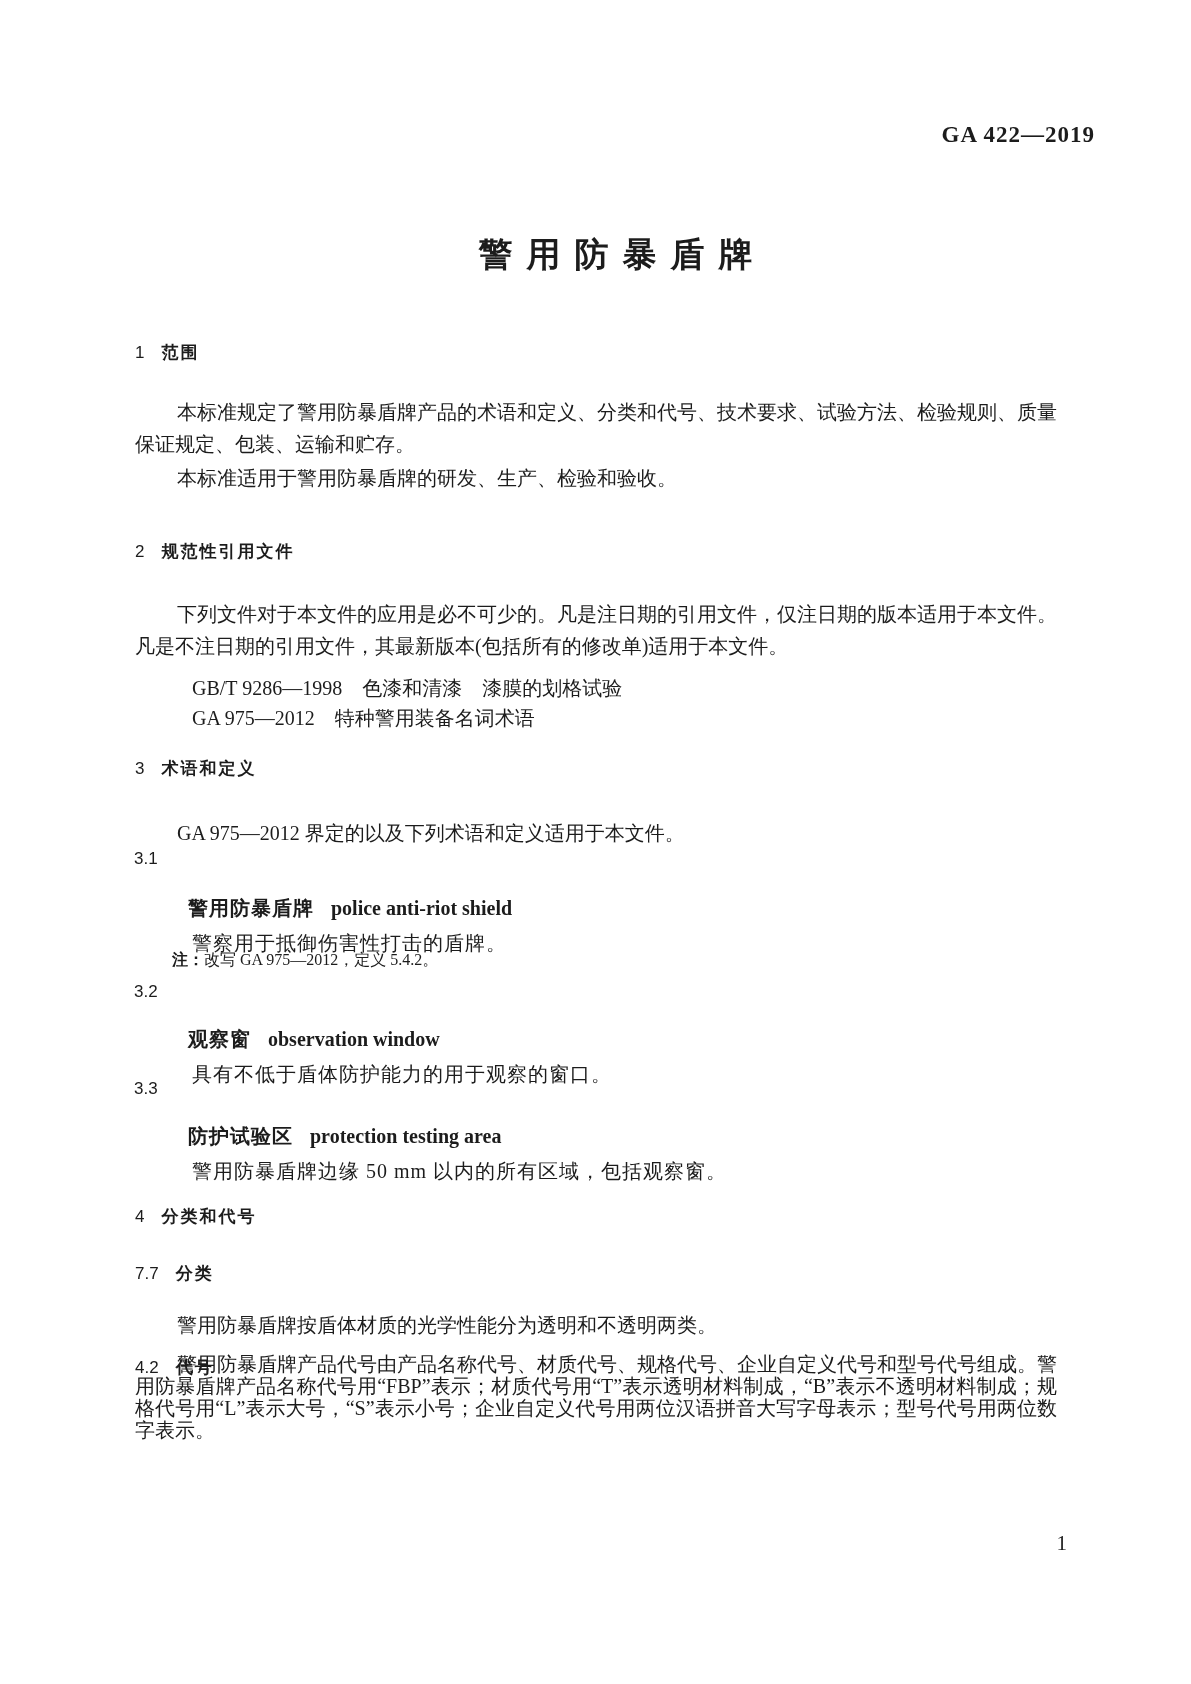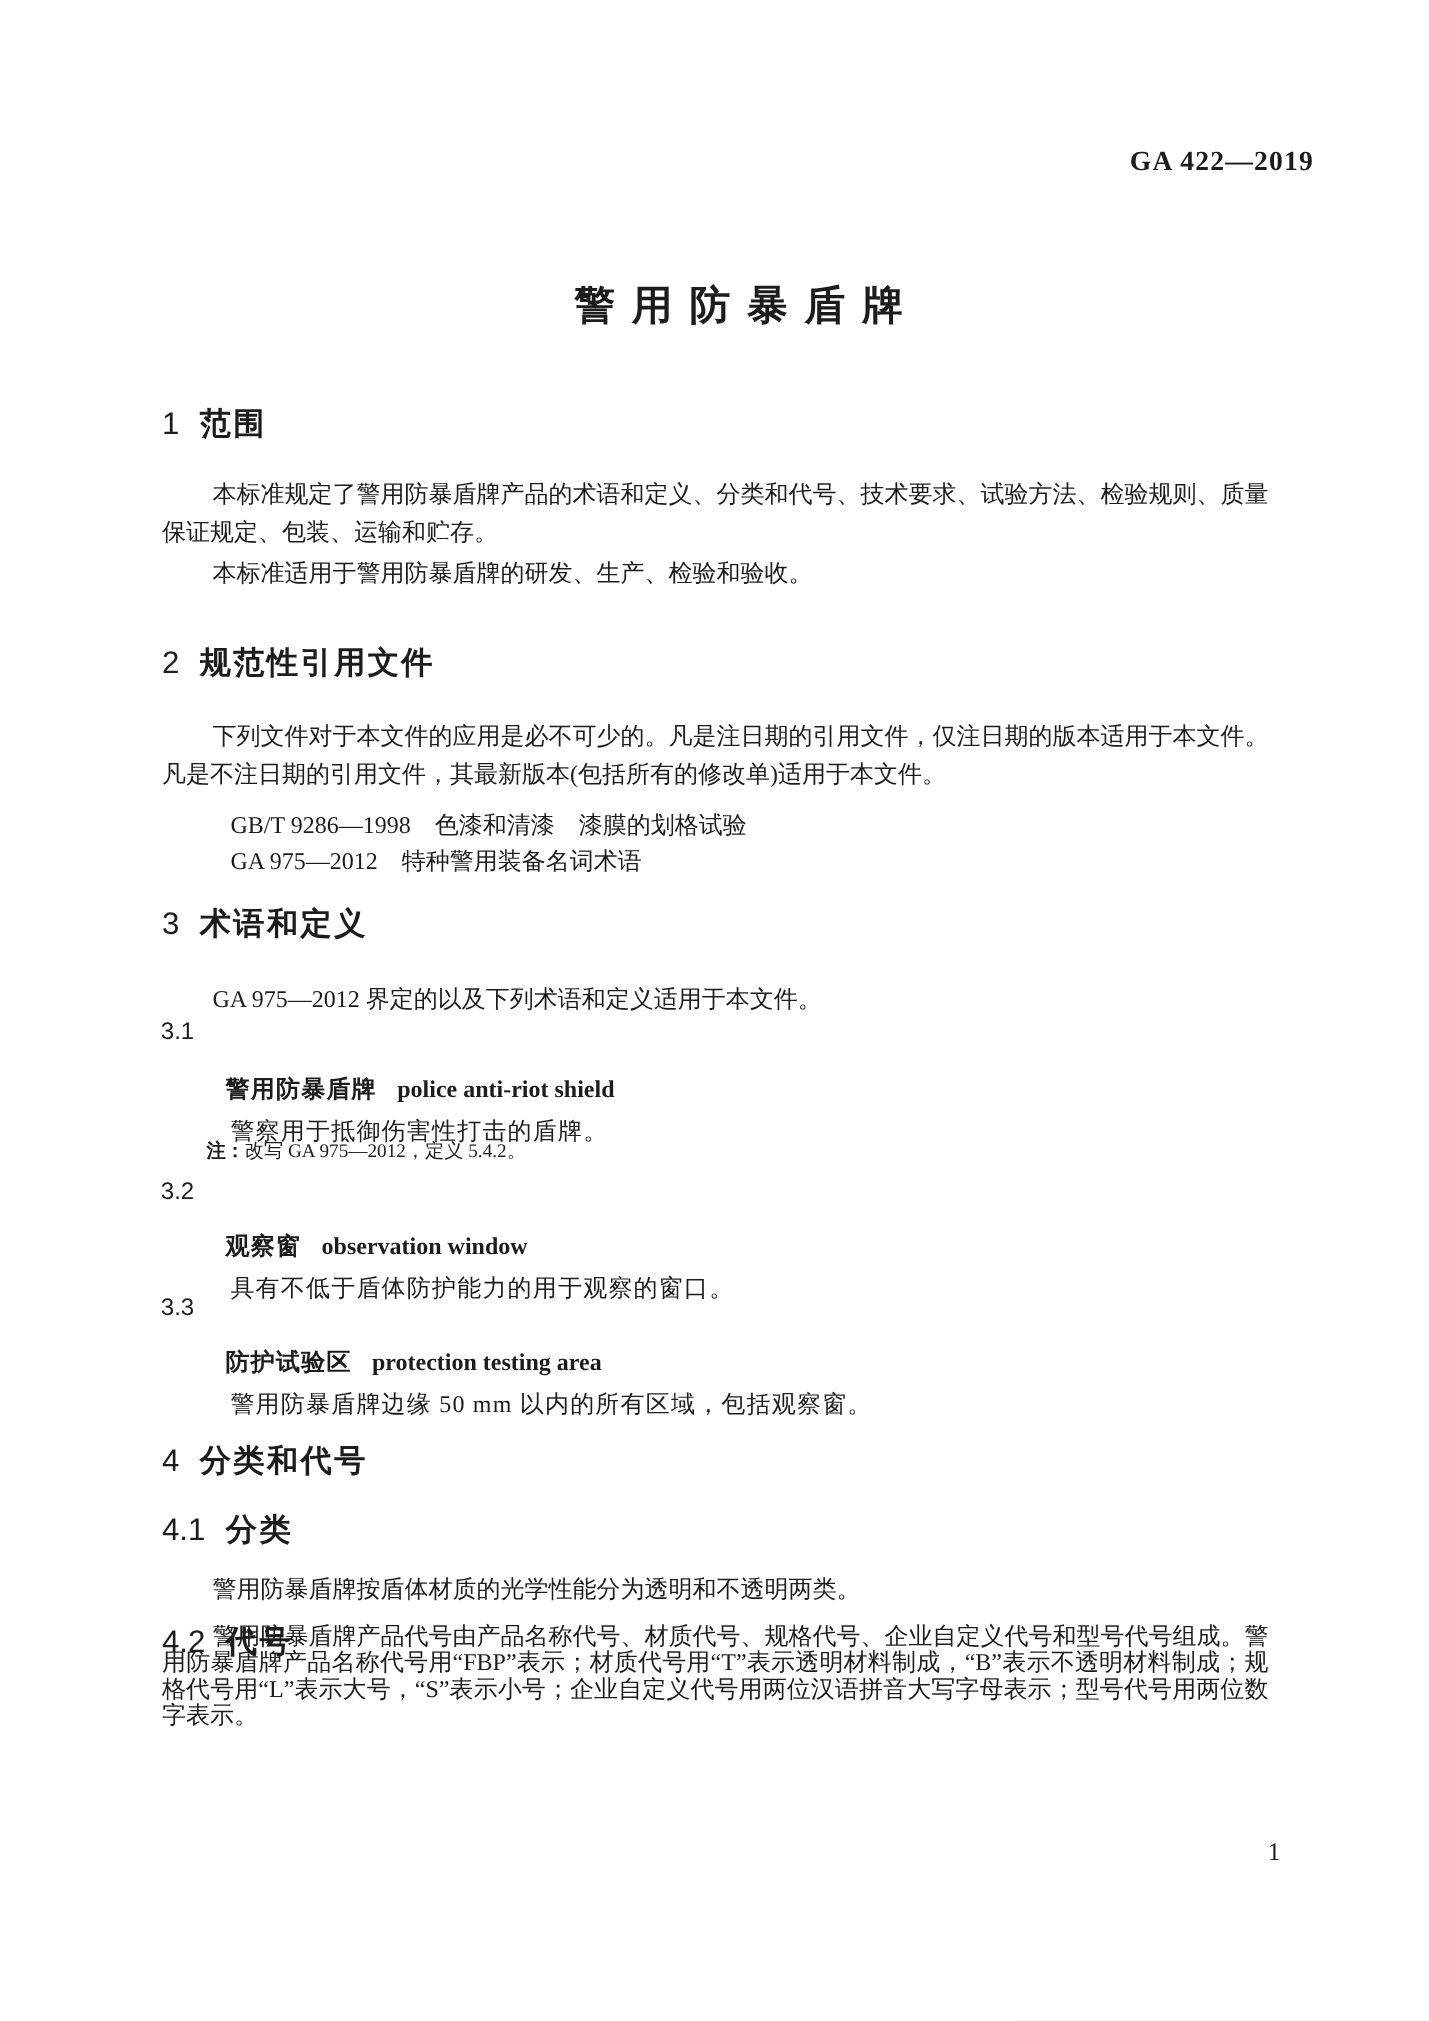--- a/index.html
+++ b/index.html
@@ -38,32 +38,32 @@
     font-size: 34px;
     font-weight: bold;
     letter-spacing: 14px;
     text-indent: 14px; 
     font-family: "Liberation Sans", "DejaVu Sans", sans-serif;
   }
 
   .h-sec {
     position: absolute;
     left: 135px;
-    font-size: 26px;
+    font-size: 17px;
     line-height: 24px;
     font-family: "Liberation Sans", "DejaVu Sans", sans-serif;
     white-space: nowrap;
   }
   .h-sec .h-num { font-weight: 400; display: inline-block; margin-right: 17px; }
   .h-sec .h-txt { font-weight: 700; letter-spacing: 2px; }
 
   .clause-num {
     position: absolute;
     left: 134px;
-    font-size: 20px;
+    font-size: 17px;
     font-family: "Liberation Sans", "DejaVu Sans", sans-serif;
     font-weight: 400;
   }
 
   .body-p {
     position: absolute;
     left: 135px;
     width: 922px;
     margin: 0;
     font-size: 20px;
@@ -181,21 +181,21 @@
   <p class="term-line" style="top:1112px">
     <span class="term-zh">防护试验区</span><span class="term-en">protection testing area</span>
   </p>
   <p class="def-line" style="top:1143px">警用防暴盾牌边缘 50 mm 以内的所有区域，包括观察窗。</p>
 
   <div class="h-sec" style="top:1205px">
     <span class="h-num">4</span><span class="h-txt">分类和代号</span>
   </div>
 
   <div class="h-sec" style="top:1262px">
-    <span class="h-num">4.1</span><span class="h-txt">分类</span>
+    <span class="h-num">7.7</span><span class="h-txt">分类</span>
   </div>
   <p class="body-p ind" style="top:1309px">警用防暴盾牌按盾体材质的光学性能分为透明和不透明两类。</p>
 
   <div class="h-sec" style="top:1356px">
     <span class="h-num">4.2</span><span class="h-txt">代号</span>
   </div>
   <p class="body-p ind" style="top:1353px; line-height:22px">警用防暴盾牌产品代号由产品名称代号、材质代号、规格代号、企业自定义代号和型号代号组成。警用防暴盾牌产品名称代号用“FBP”表示；材质代号用“T”表示透明材料制成，“B”表示不透明材料制成；规格代号用“L”表示大号，“S”表示小号；企业自定义代号用两位汉语拼音大写字母表示；型号代号用两位数字表示。</p>
 
   <div class="page-num">1</div>
 

